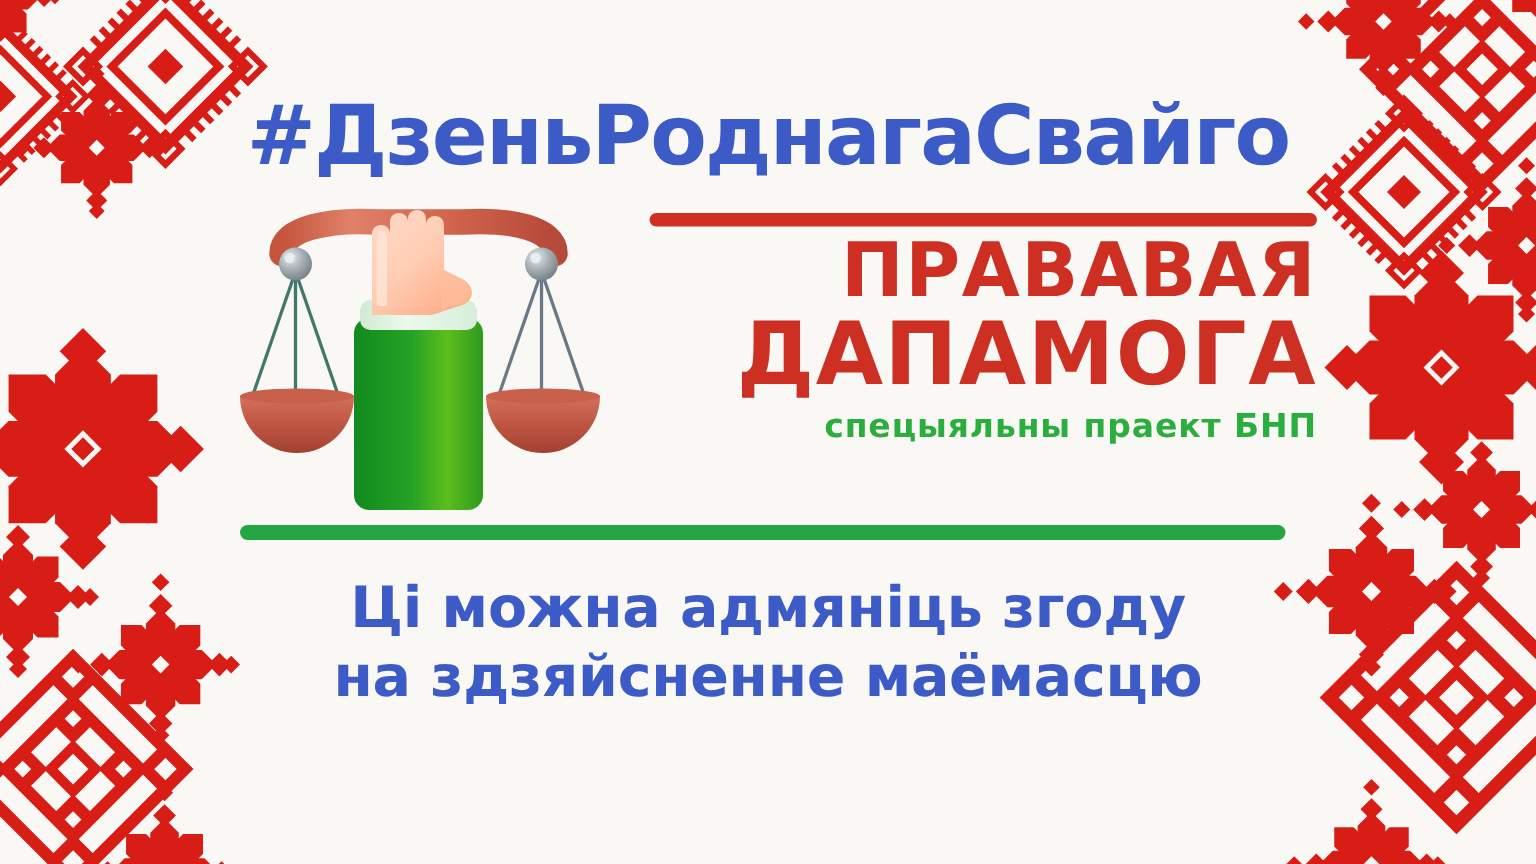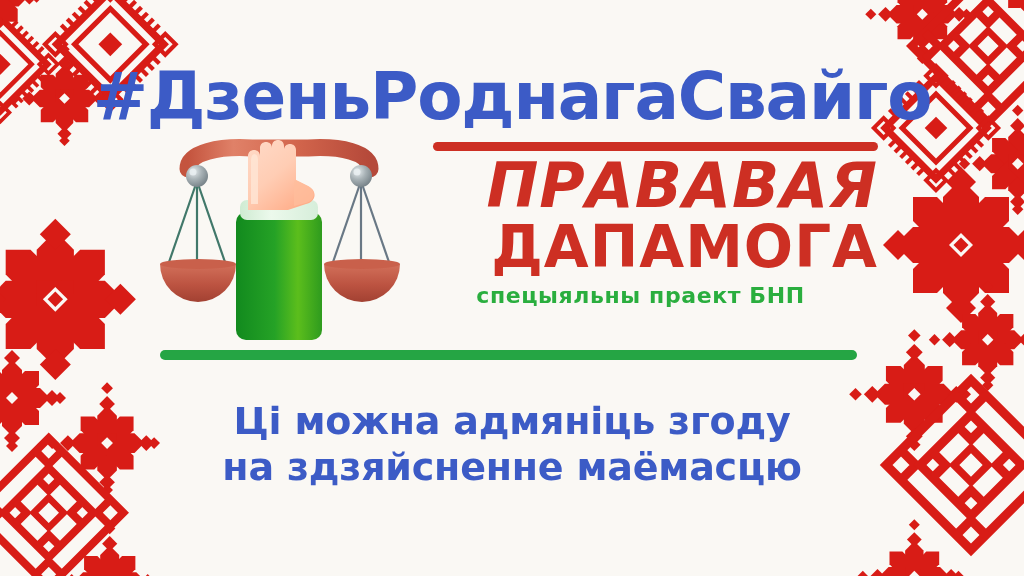--- a/index.html
+++ b/index.html
@@ -22,21 +22,21 @@
   }
 
   
   .hashtag {
     position:absolute;
     left:0; right:0;
     top:58px;
     text-align:center;
     font-family:"DejaVu Sans", sans-serif;
     font-weight:700;
-    font-size:66px;
+    font-size:55px;
     letter-spacing:-1.2px;
     color:#3C5BC6;
     white-space:nowrap;
   }
 
   
   .logo-block {
     position:absolute;
     left:148px; top:132px;
     width:728px; height:232px;
@@ -60,31 +60,30 @@
     width:445px;
   }
   .word {
     font-family:"DejaVu Sans", sans-serif;
     font-weight:700;
     color:#CD2F23;
     line-height:0.95;
     letter-spacing:1px;
     white-space:nowrap;
   }
-  .word-1 { font-size:62px;font-style:italic; }
+  .word-1 { font-size:50px; }
   .word-2 { font-size:58px; margin-top:4px; }
   .subtitle {
     font-family:"DejaVu Sans", sans-serif;
     font-weight:700;
     font-size:22px;
     color:#2AAE3E;
     letter-spacing:0.6px;
     margin-top:8px;
     white-space:nowrap;
-    text-align:center;
   }
   .rule-green {
     position:absolute;
     left:12px; top:218px;
     width:697px; height:10px;
     border-radius:5px;
     background:#25A544;
   }
 
   
@@ -92,21 +91,20 @@
     position:absolute;
     left:0; right:0;
     top:382px;
     text-align:center;
     font-family:"DejaVu Sans", sans-serif;
     font-weight:700;
     font-size:38px;
     line-height:1.22;
     color:#3C5BC6;
     letter-spacing:-0.2px;
-    margin-top:16px;
   }
   .question div { white-space:nowrap; }
 </style>
 </head>
 <body style="background: rgb(250, 248, 244);">
 
 <div id="poster">
 
   <div class="ornament-layer">
     <svg width="1024" height="576" viewBox="0 0 1024 576">

